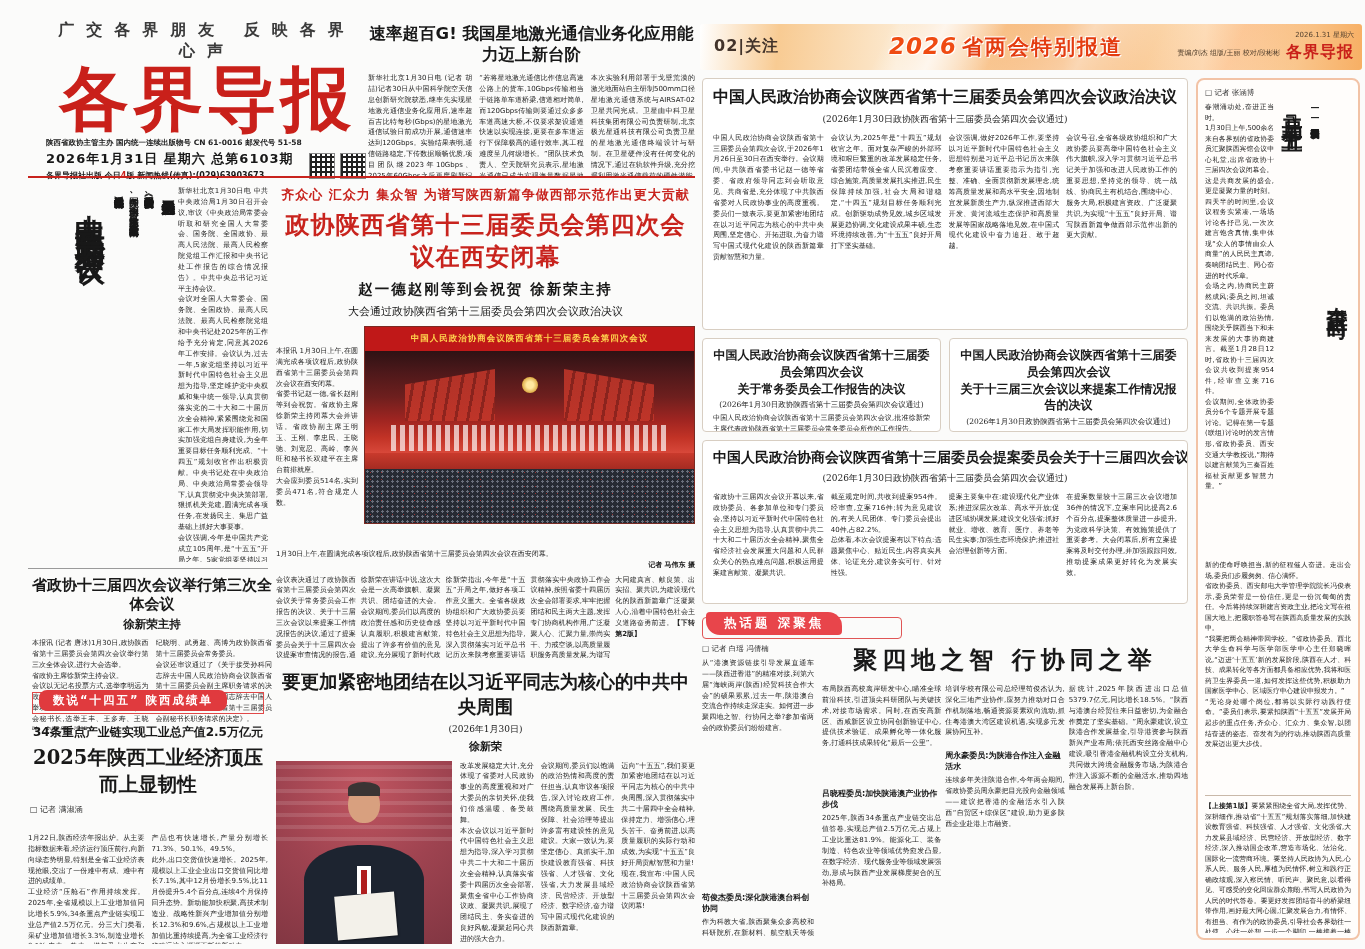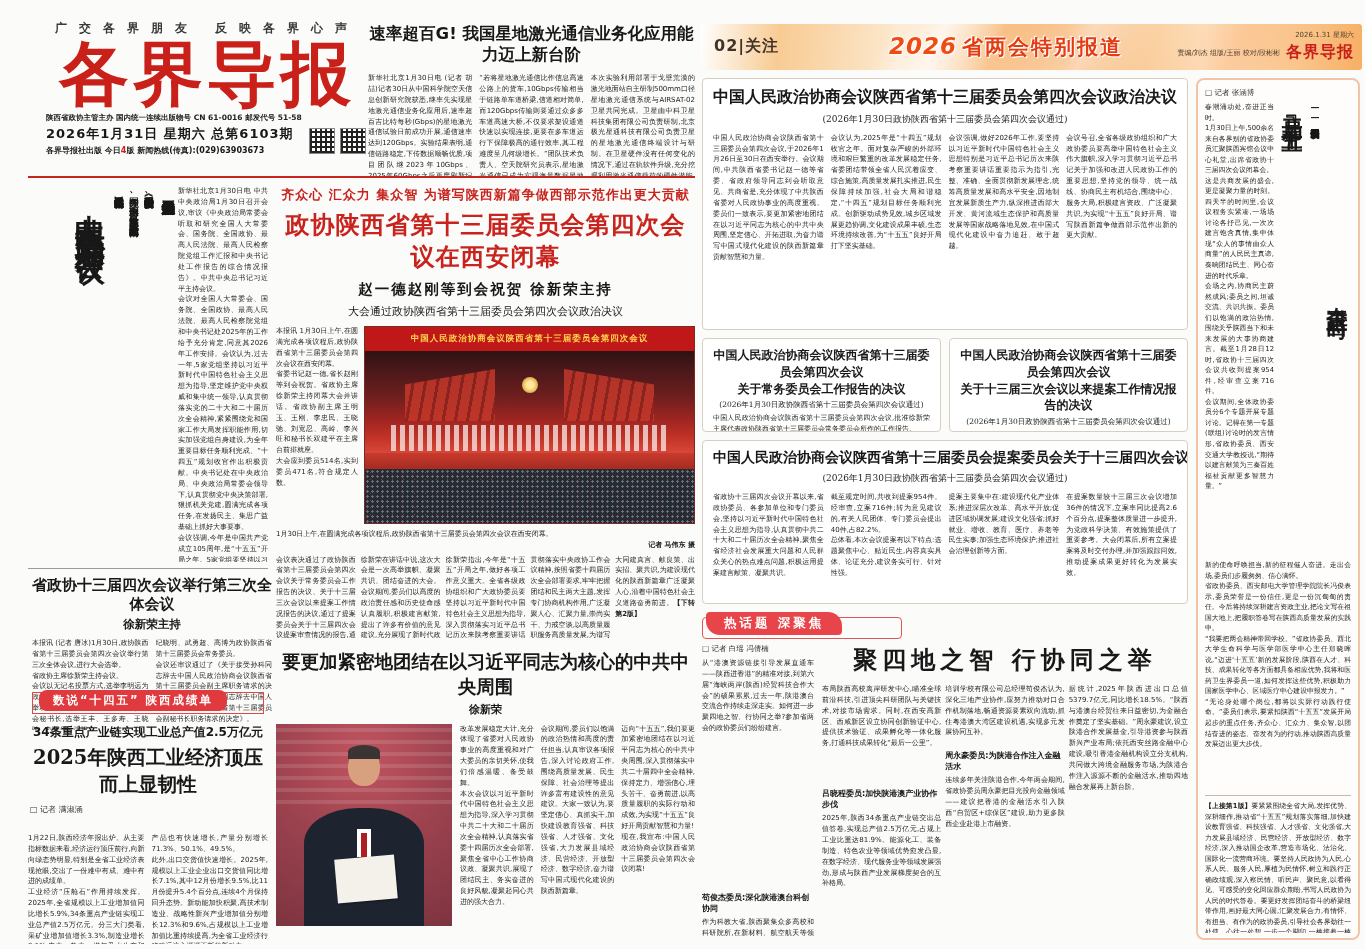--- a/index.html
+++ b/index.html
@@ -9,21 +9,21 @@
   #page-left  { left:28px;  width:667px; }
   #page-right { left:700px; width:662px; }
   .bt { font-size:7px; line-height:1.55; text-align:justify; color:#1c1c1c;
         overflow:hidden; white-space:pre-line; }
   .cols { display:flex; gap:7px; }
   .cols > div { flex:1; }
   b.jump { font-weight:bold; }
 
   
   .masthead { position:absolute; left:18px; top:4px; width:322px; }
-  .slogan { font-size:12px; letter-spacing:12px; color:#3a3a3a; text-align:center; font-weight:bold; }
+  .slogan { font-size:16px; letter-spacing:12px; color:#3a3a3a; text-align:center; font-weight:bold; }
   .paper-title { font-size:70px; line-height:1.05; font-weight:bold; color:#c9201a;
     text-align:center; letter-spacing:4px; font-family:"DejaVu Serif",serif; }
   .mast-info { margin-top:2px; width:262px; }
   .mi1 { font-size:7.5px; font-weight:bold; color:#222; }
   .mi2 { font-size:13px; font-weight:bold; margin-top:2px; letter-spacing:1px; }
   .mi3 { font-size:8px; font-weight:bold; margin-top:2px; }
   .mi3 .red4 { color:#c9201a; }
   .qr-wrap { position:absolute; right:2px; bottom:2px; display:flex; gap:5px; }
   .qr { width:26px; height:26px; border:1px solid #888; background-color:#fff;
     background-image:repeating-linear-gradient(0deg,#222 0 2px,transparent 2px 5px),
@@ -58,21 +58,21 @@
   .ind-by { font-size:8px; color:#333; margin:6px 2px 18px; }
   .ind-cols { height:158px; }
 
   
   .midblock { position:absolute; top:170px; left:248px; width:419px; height:758px; overflow:hidden; }
   .kicker { color:#c8231d; font-size:13px; font-weight:900; text-align:center; letter-spacing:1px; }
   .main-head { color:#c8231d; font-size:24px; font-weight:900; text-align:center; margin-top:5px; letter-spacing:1px; }
   .deck  { font-size:14.5px; font-weight:bold; text-align:center; margin-top:7px; letter-spacing:2px; }
   .deck2 { font-size:11px; text-align:center; margin-top:5px; }
   .photo-row { display:flex; gap:6px; margin-top:7px; }
-  .side-col { flex:0 0 82px; height:200px; }
+  .side-col { flex:0 0 82px; height:200px;margin-top:20px; }
   .photo1 { flex:1; height:198px; position:relative; border:1px solid #7a2a22; overflow:hidden; }
   .p1-banner { height:24px; background:#c01818; color:#ffd34d; font-size:8.5px; font-weight:bold;
     display:flex; align-items:center; justify-content:center; letter-spacing:1px; }
   .p1-stage { height:102px; position:relative;
     background:linear-gradient(180deg,#2e1214 0%,#4c181a 20%,#6e1f1e 45%,#a02521 68%,#c23326 85%,#d8483a 100%); }
   .p1-emblem { position:absolute; top:26px; left:50%; margin-left:-8px; width:16px; height:16px;
     border-radius:50%; background:radial-gradient(circle,#ffe9a0 30%,#d9a43a 75%); }
   .p1-flags { position:absolute; top:18px; height:52px; width:90px;
     background:repeating-linear-gradient(100deg,#c4372a 0 9px,#8e241d 9px 12px); opacity:.85; }
   .p1-flags.l { left:40px;  clip-path:polygon(0 30%,100% 0,100% 100%,0 100%); }
@@ -275,20 +275,21 @@
     <div class="five-cols">
       <div class="bt">会议表决通过了政协陕西省第十三届委员会第四次会议关于常务委员会工作报告的决议、关于十三届三次会议以来提案工作情况报告的决议,通过了提案委员会关于十三届四次会议提案审查情况的报告,通过了政协陕西省第十三届委员会第四次会议政治决议。</div>
       <div class="bt">徐新荣在讲话中说,这次大会是一次高举旗帜、凝聚共识、团结奋进的大会。会议期间,委员们以高度的政治责任感和历史使命感认真履职,积极建言献策,提出了许多有价值的意见建议,充分展现了新时代政协委员的风采。</div>
       <div class="bt">徐新荣指出,今年是“十五五”开局之年,做好各项工作意义重大。全省各级政协组织和广大政协委员要坚持以习近平新时代中国特色社会主义思想为指导,深入贯彻落实习近平总书记历次来陕考察重要讲话重要指示,全面</div>
       <div class="bt">贯彻落实中央政协工作会议精神,按照省委十四届历次全会部署要求,牢牢把握团结和民主两大主题,发挥专门协商机构作用,广泛凝聚人心、汇聚力量,崇尚实干、力戒空谈,以高质量履职服务高质量发展,为谱写陕西新篇、争做西部示范,建设好</div>
       <div class="bt"><span>大同建真言、献良策、出实招、聚共识,为建设现代化的陕西新篇章广泛凝聚人心,沿着中国特色社会主义道路奋勇前进。</span><b class="jump">【下转第2版】</b></div>
     </div>
 
     <div class="speech">
       <div class="sp-head">要更加紧密地团结在以习近平同志为核心的中共中央周围</div>
+      <div class="sp-date">(2026年1月30日)</div>
       <div class="sp-author">徐新荣</div>
       <div class="sp-row">
         <div class="sp-left">
           <div class="photo2">
             <div class="p2-blur"></div>
             <div class="p2-suit"></div>
             <div class="p2-shirt"></div>
             <div class="p2-tie"></div>
             <div class="p2-head"></div>
             <div class="p2-hair"></div>

